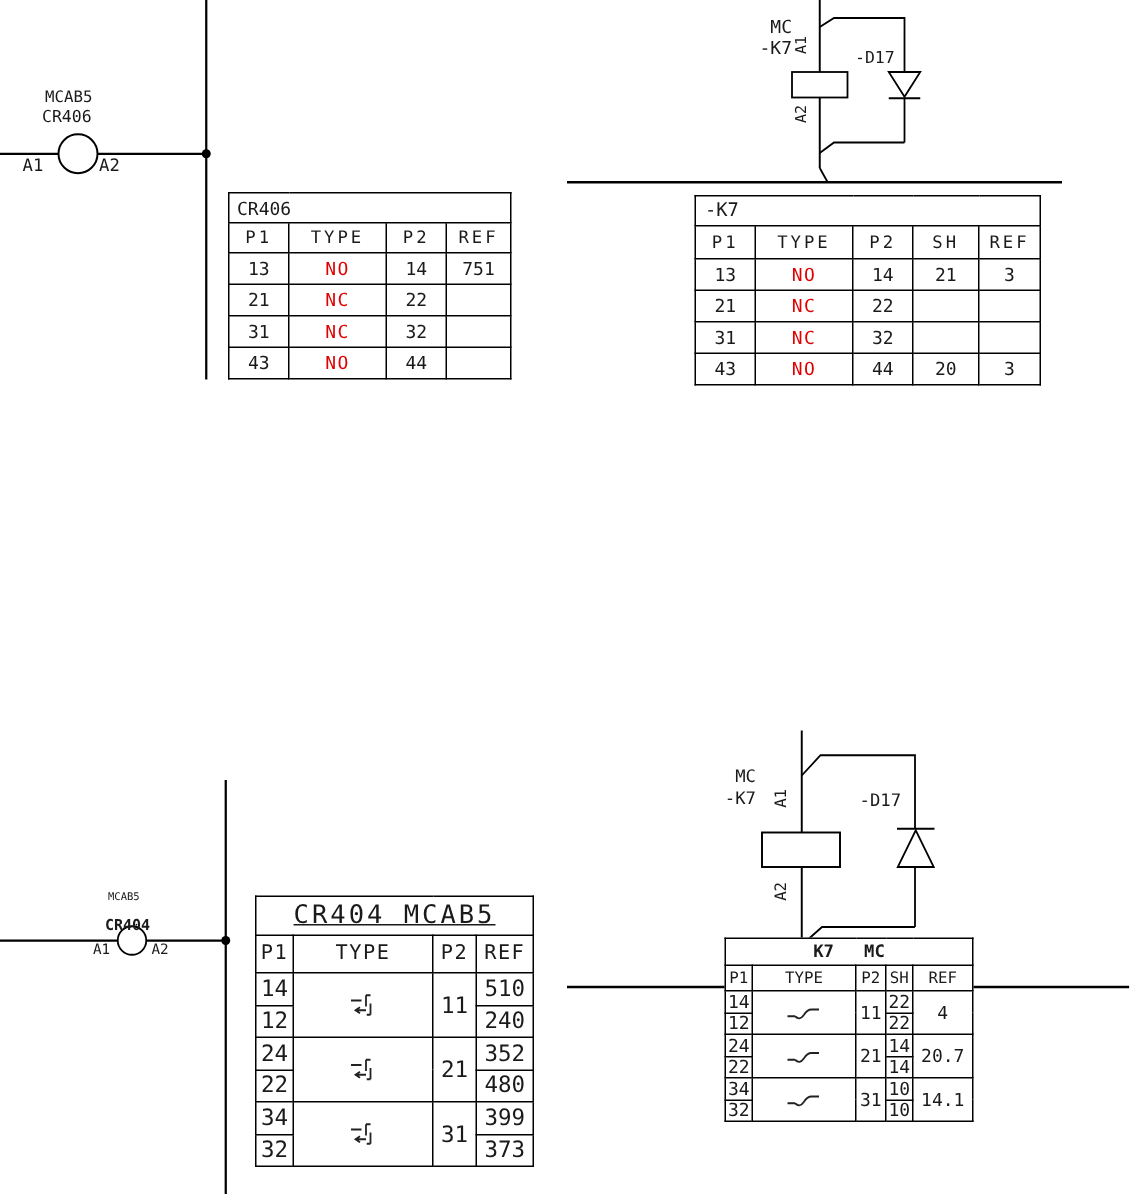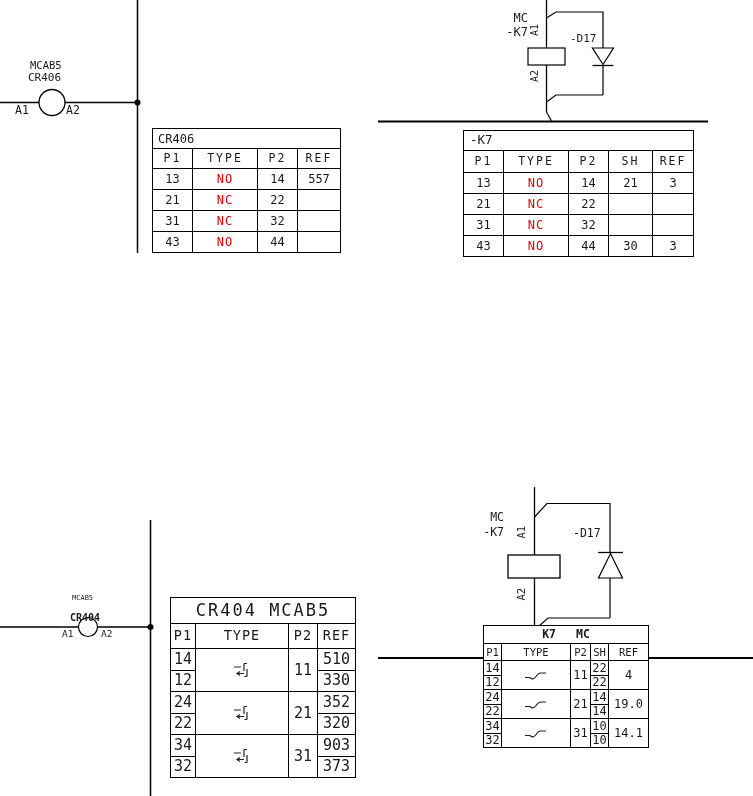--- a/index.html
+++ b/index.html
@@ -17,21 +17,21 @@
   .red{color:#e00000;letter-spacing:1px;}
   
   #t-cr406{left:152px;top:128px;width:188px;font-size:12px;}
   #t-cr406 .title{text-align:left;padding-left:5px;font-size:12px;}
   #t-cr406 th{letter-spacing:2px;font-size:11.5px;}
   #t-k7top{left:463px;top:130px;width:230px;font-size:12px;}
   #t-k7top .title{text-align:left;padding-left:6px;font-size:12.5px;}
   #t-k7top th{letter-spacing:2px;font-size:11.5px;}
   
   #t-cr404{left:170px;top:597px;width:185px;font-size:15px;}
-  #t-cr404 .title{text-align:center;font-size:17px;letter-spacing:2px;}
+  #t-cr404 .title{text-align:center;font-size:17px;letter-spacing:2px;text-decoration:underline;}
   #t-cr404 th{font-size:13.5px;letter-spacing:1px;}
   
   #t-k7bot{left:483px;top:625px;width:165px;font-size:12px;}
   #t-k7bot th{font-size:10.5px;}
   #t-k7bot .title2{text-align:center;font-size:11.5px;font-weight:bold;}
   #t-k7bot .title2 span{display:inline-block;margin:0 10px;}
   .symcell svg{display:block;margin:0 auto;}
 </style>
 </head>
 <body>
@@ -115,21 +115,21 @@
     <tr style="height:20px">
       <th>P1</th>
       <th>TYPE</th>
       <th>P2</th>
       <th>REF</th>
     </tr>
     <tr style="height:21px">
       <td>13</td>
       <td class="red">NO</td>
       <td>14</td>
-      <td>557</td>
+      <td>751</td>
     </tr>
     <tr style="height:21px">
       <td>21</td>
       <td class="red">NC</td>
       <td>22</td>
       <td></td>
     </tr>
     <tr style="height:21px">
       <td>31</td>
       <td class="red">NC</td>
@@ -182,21 +182,21 @@
       <td>31</td>
       <td class="red">NC</td>
       <td>32</td>
       <td></td>
       <td></td>
     </tr>
     <tr style="height:21px">
       <td>43</td>
       <td class="red">NO</td>
       <td>44</td>
-      <td>30</td>
+      <td>20</td>
       <td>3</td>
     </tr>
   </tbody>
     </table>
 
   <table class="ct" id="t-cr404">
     <colgroup>
         <col style="width:25px">
         <col style="width:93px">
         <col style="width:29px">
@@ -217,45 +217,45 @@
       <td rowspan="2" class="symcell">
         <svg width="18" height="18" viewBox="0 0 18 18">
               <path d="M1 6 H8 M11 2.5 H14 M11 2.5 V10 M4 12.5 H11 M7 10.5 L4 12.5 L7 14.5 M14 8 V15.5 M14 15.5 H11.5" fill="none" stroke="#222" stroke-width="1.2"></path>
             </svg>
       </td>
       <td rowspan="2">11</td>
       <td>510</td>
     </tr>
     <tr style="height:21.5px">
       <td>12</td>
-      <td>330</td>
+      <td>240</td>
     </tr>
     <tr style="height:21.5px">
       <td>24</td>
       <td rowspan="2" class="symcell">
         <svg width="18" height="18" viewBox="0 0 18 18">
               <path d="M1 6 H8 M11 2.5 H14 M11 2.5 V10 M4 12.5 H11 M7 10.5 L4 12.5 L7 14.5 M14 8 V15.5 M14 15.5 H11.5" fill="none" stroke="#222" stroke-width="1.2"></path>
             </svg>
       </td>
       <td rowspan="2">21</td>
       <td>352</td>
     </tr>
     <tr style="height:21.5px">
       <td>22</td>
-      <td>320</td>
+      <td>480</td>
     </tr>
     <tr style="height:21.5px">
       <td>34</td>
       <td rowspan="2" class="symcell">
         <svg width="18" height="18" viewBox="0 0 18 18">
               <path d="M1 6 H8 M11 2.5 H14 M11 2.5 V10 M4 12.5 H11 M7 10.5 L4 12.5 L7 14.5 M14 8 V15.5 M14 15.5 H11.5" fill="none" stroke="#222" stroke-width="1.2"></path>
             </svg>
       </td>
       <td rowspan="2">31</td>
-      <td>903</td>
+      <td>399</td>
     </tr>
     <tr style="height:21.5px">
       <td>32</td>
       <td>373</td>
     </tr>
   </tbody>
     </table>
 
   <table class="ct" id="t-k7bot">
     <colgroup>
@@ -295,21 +295,21 @@
     </tr>
     <tr style="height:14.5px">
       <td>24</td>
       <td rowspan="2" class="symcell">
         <svg width="24" height="12" viewBox="0 0 24 12">
               <path d="M1 8.5 H6 M6 8.5 C8 10.5 10 10.5 12 7.5 C13.5 5 15 4 17 4 H22" fill="none" stroke="#222" stroke-width="1.2"></path>
             </svg>
       </td>
       <td rowspan="2">21</td>
       <td>14</td>
-      <td rowspan="2">19.0</td>
+      <td rowspan="2">20.7</td>
     </tr>
     <tr style="height:14.5px">
       <td>22</td>
       <td>14</td>
     </tr>
     <tr style="height:14.5px">
       <td>34</td>
       <td rowspan="2" class="symcell">
         <svg width="24" height="12" viewBox="0 0 24 12">
               <path d="M1 8.5 H6 M6 8.5 C8 10.5 10 10.5 12 7.5 C13.5 5 15 4 17 4 H22" fill="none" stroke="#222" stroke-width="1.2"></path>

